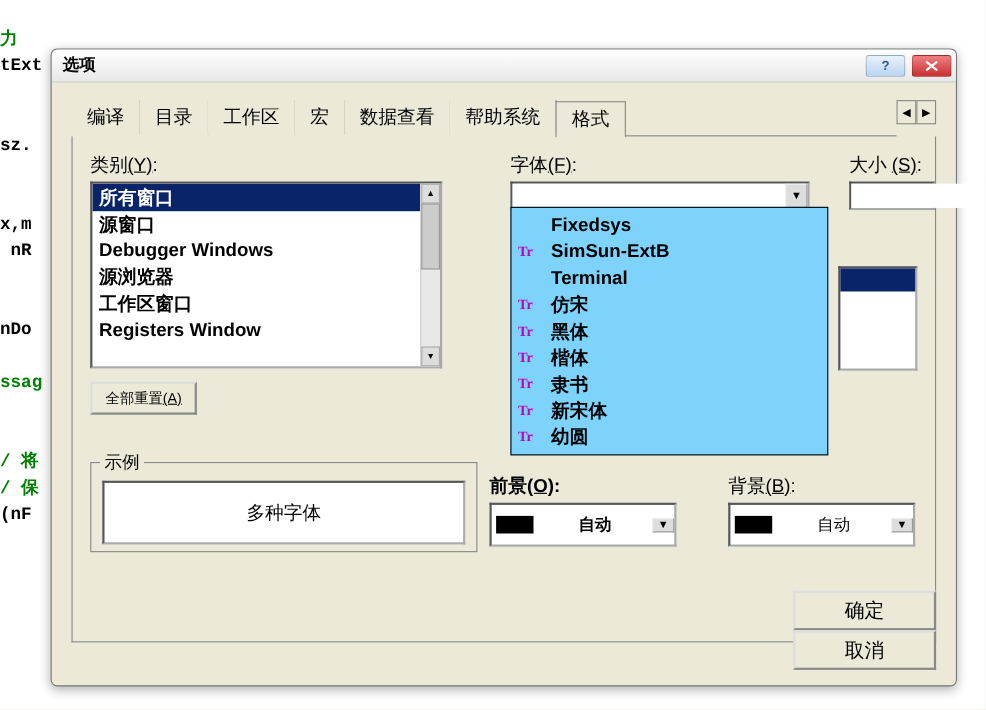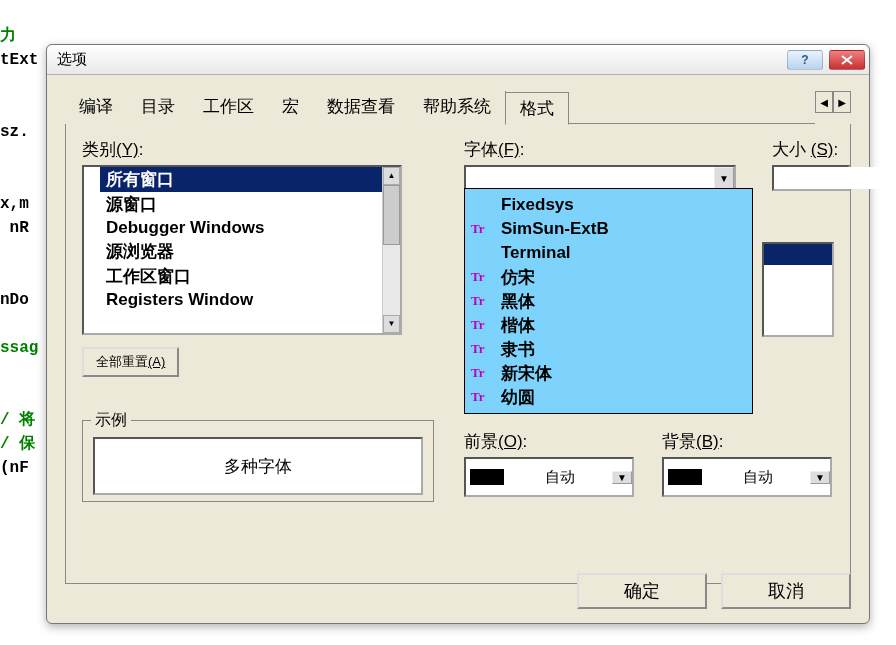--- a/index.html
+++ b/index.html
@@ -37,21 +37,21 @@
 .titlebar {
   background: linear-gradient(#fff, #e8e8e8);
   border-bottom: 1px solid #b0b0b0;
   border-radius: 6px 6px 0 0;
   height: 30px;
   display: flex;
   align-items: center;
   padding: 0 4px 0 10px;
   font-size: 15px;
 }
-.titlebar-title { flex: 1; }
+.titlebar-title { flex: 1; font-weight: bold; }
 .titlebar-btns { display: flex; gap: 6px; }
 .tb-btn {
   width: 36px; height: 20px;
   border-radius: 3px;
   display: flex; align-items: center; justify-content: center;
   font-size: 12px; font-weight: bold;
   border: 1px solid rgba(0,0,0,0.2);
 }
 .tb-help { background: linear-gradient(#eaf2fb,#b8d4f0); color: #2a5a8a; }
 .tb-close { background: linear-gradient(#f08080,#c83030); color: #fff; }
@@ -113,21 +113,21 @@
   left: 706px; top: 14px;
   width: 84px;
 }
 .listbox {
   width: 320px;
   height: 170px;
   background: #fff;
   border: 2px inset #aaa;
   display: flex;
 }
-.listbox-items { flex: 1; overflow: hidden; padding-left: 16px; }
+.listbox-items { flex: 1; overflow: hidden; }
 .listbox-item {
   padding: 1px 6px;
   font-size: 17px;
   font-weight: bold;
   white-space: nowrap;
 }
 .listbox-item.selected { background: #0a246a; color: #fff; }
 .scrollbar {
   width: 18px;
   background: #e8e8e8;
@@ -213,42 +213,42 @@
   height: 95px;
   background: #fff;
   border: 2px inset #aaa;
 }
 .style-item { padding: 2px 4px; font-size: 15px; }
 .style-item.selected { background: #0a246a; color: #fff; }
 .color-section {
   position: absolute;
   top: 306px;
 }
-.color-fg { left: 398px; width: 180px; }
+.color-fg { left: 379px; width: 180px; font-weight: bold; }
 .color-bg { left: 596px; width: 180px; }
 .color-combo {
   display: flex;
   width: 170px;
   height: 40px;
   border: 2px inset #aaa;
   background: #fff;
   align-items: center;
 }
 .color-swatch {
   width: 34px; height: 16px;
   background: #000;
   margin: 0 4px;
 }
 .color-text { flex: 1; font-size: 15px; text-align: center; }
 .dialog-buttons {
   position: absolute;
   right: 18px;
   bottom: 14px;
   display: flex;
-  gap: 14px;
+  flex-direction: column;
 }
 .dlg-btn {
   width: 130px;
   height: 36px;
   font-size: 18px;
   border: 2px outset #ddd;
   background: #ece9d8;
 }
 </style>
 </head>

